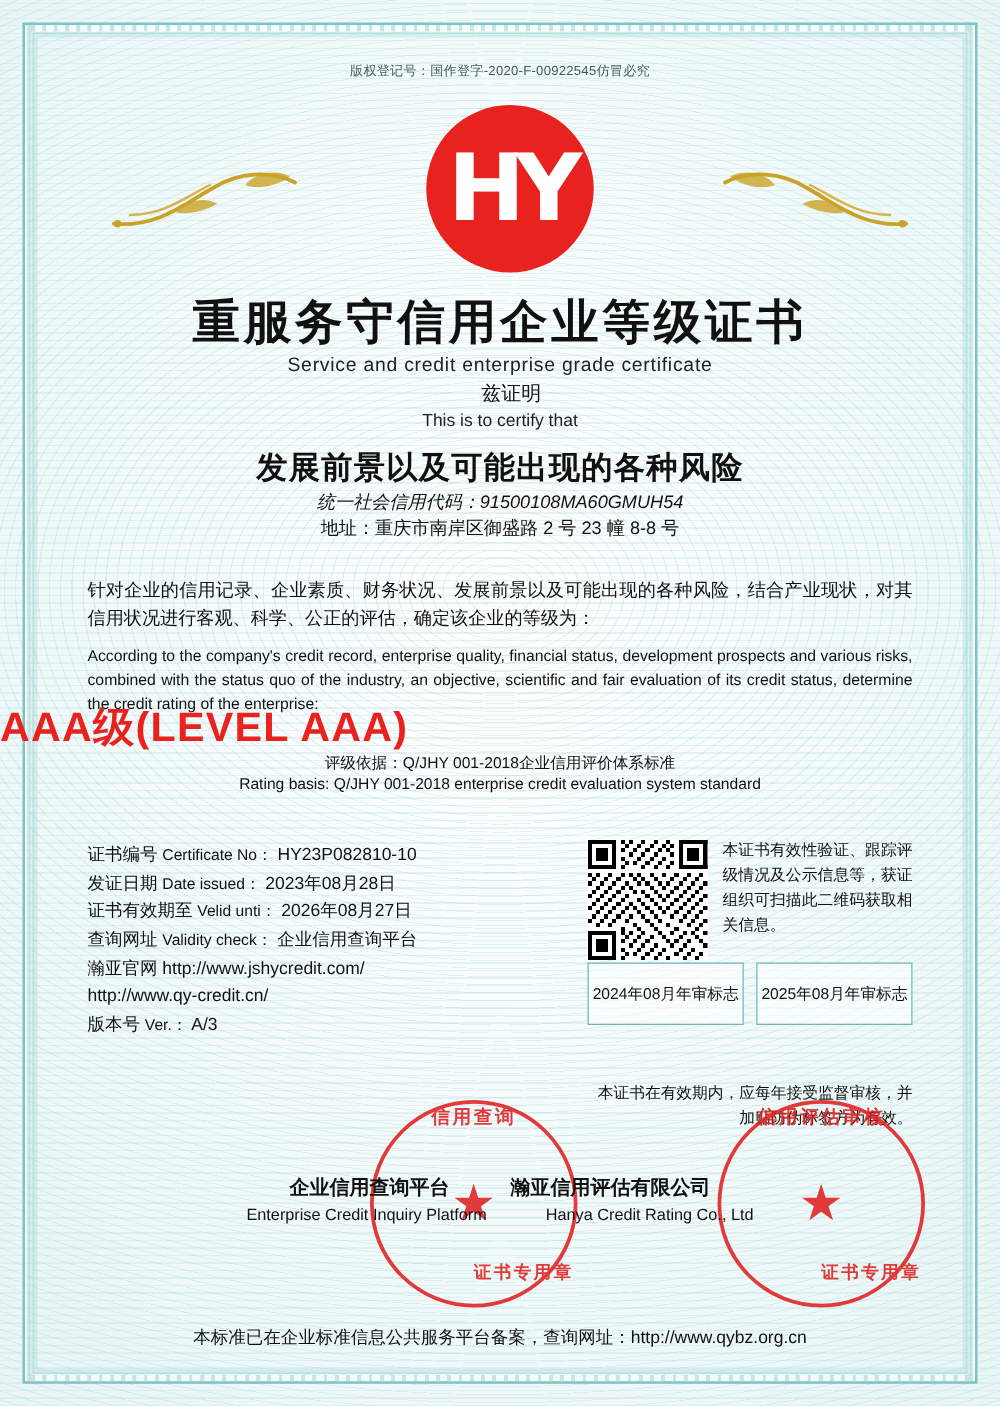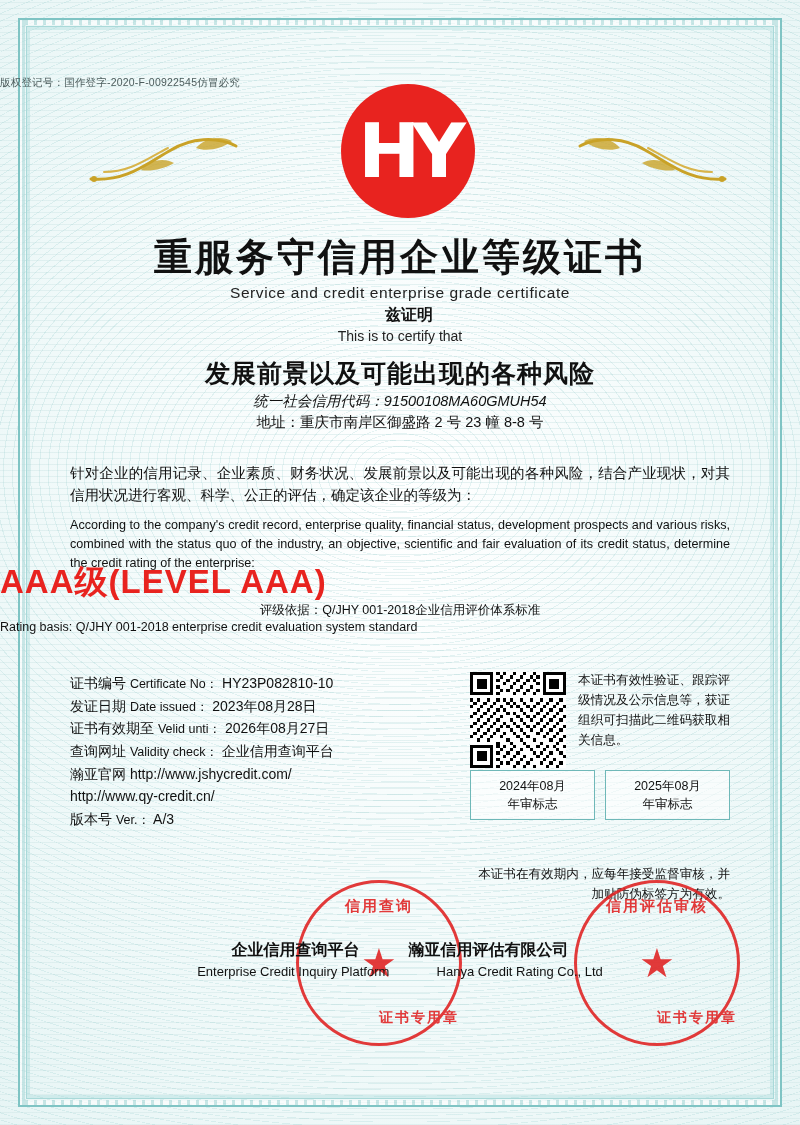--- a/index.html
+++ b/index.html
@@ -83,25 +83,24 @@
     -webkit-mask-composite: xor;
     mask-composite: exclude;
     pointer-events: none;
     opacity: 0.6;
   }
   .copyright-note {
     position: absolute;
     top: 50px;
     left: 0;
     right: 0;
-    text-align: left;
+    text-align: center;
     font-size: 10.5px;
     color: #4b5b5b;
     letter-spacing: 0.2px;
-    margin-top: 26px;
   }
 
   
   .logo-wrap {
     position: absolute;
     top: 84px;
     left: 16px;
     right: 0;
     height: 135px;
     padding-left: 35px;
@@ -156,21 +155,21 @@
     letter-spacing: 0.6px;
     color: #222;
   }
   .certify-cn {
     position: absolute;
     top: 305px;
     left: 0; right: 0;
     text-align: center;
     font-size: 16px;
     color: #111;
-    font-weight: bold;
+    font-weight: normal;
     padding-left: 18px;
   }
   .certify-en {
     position: absolute;
     top: 328px;
     left: 0; right: 0;
     text-align: center;
     font-size: 14px;
     color: #222;
   }
@@ -238,20 +237,21 @@
     top: 602px;
     left: 0; right: 0;
     text-align: center;
     font-size: 12.5px;
     color: #111;
   }
   .basis-en {
     position: absolute;
     top: 620px;
     left: 0; right: 0;
+    text-align: center;
     font-size: 12.5px;
     color: #111;
   }
 
   
   .details {
     position: absolute;
     top: 672px;
     left: 70px;
     width: 390px;
@@ -292,21 +292,21 @@
     left: 470px;
     width: 260px;
     display: flex;
     gap: 10px;
   }
   .year-box {
     flex: 1;
     border: 1px solid #6fb8b8;
     height: 48px;
     display: flex;
-    flex-direction: column;
+    flex-direction: row;
     align-items: center;
     justify-content: center;
     font-size: 12.5px;
     line-height: 1.45;
     color: #111;
     background: rgba(255,255,255,0.55);
   }
   .annual-note {
     position: absolute;
     top: 828px;
@@ -336,21 +336,21 @@
     left: 50%;
     top: 50%;
     transform: translate(-50%, -50%);
     font-size: 40px;
     line-height: 1;
     color: #e02020;
   }
   .seal .arc-top {
     position: absolute;
     left: 0; right: 0;
-    top: 14px;
+    top: 1px;
     text-align: center;
     font-size: 15px;
     font-weight: bold;
     letter-spacing: 2px;
   }
   .seal .bottom-text {
     position: absolute;
     left: 0; right: 0;
     bottom: 16px;
     text-align: right;
@@ -729,13 +729,14 @@
     <span>企业信用查询平台</span>
     <span class="spacer"></span>
     <span>瀚亚信用评估有限公司</span>
   </div>
   <div class="org-line-en">
     <span>Enterprise Credit Inquiry Platform</span>
     <span class="spacer"></span>
     <span>Hanya Credit Rating Co., Ltd</span>
   </div>
 
+  <div class="footer">本标准已在企业标准信息公共服务平台备案，查询网址：http://www.qybz.org.cn</div>
 </div>
 
 </body></html>

